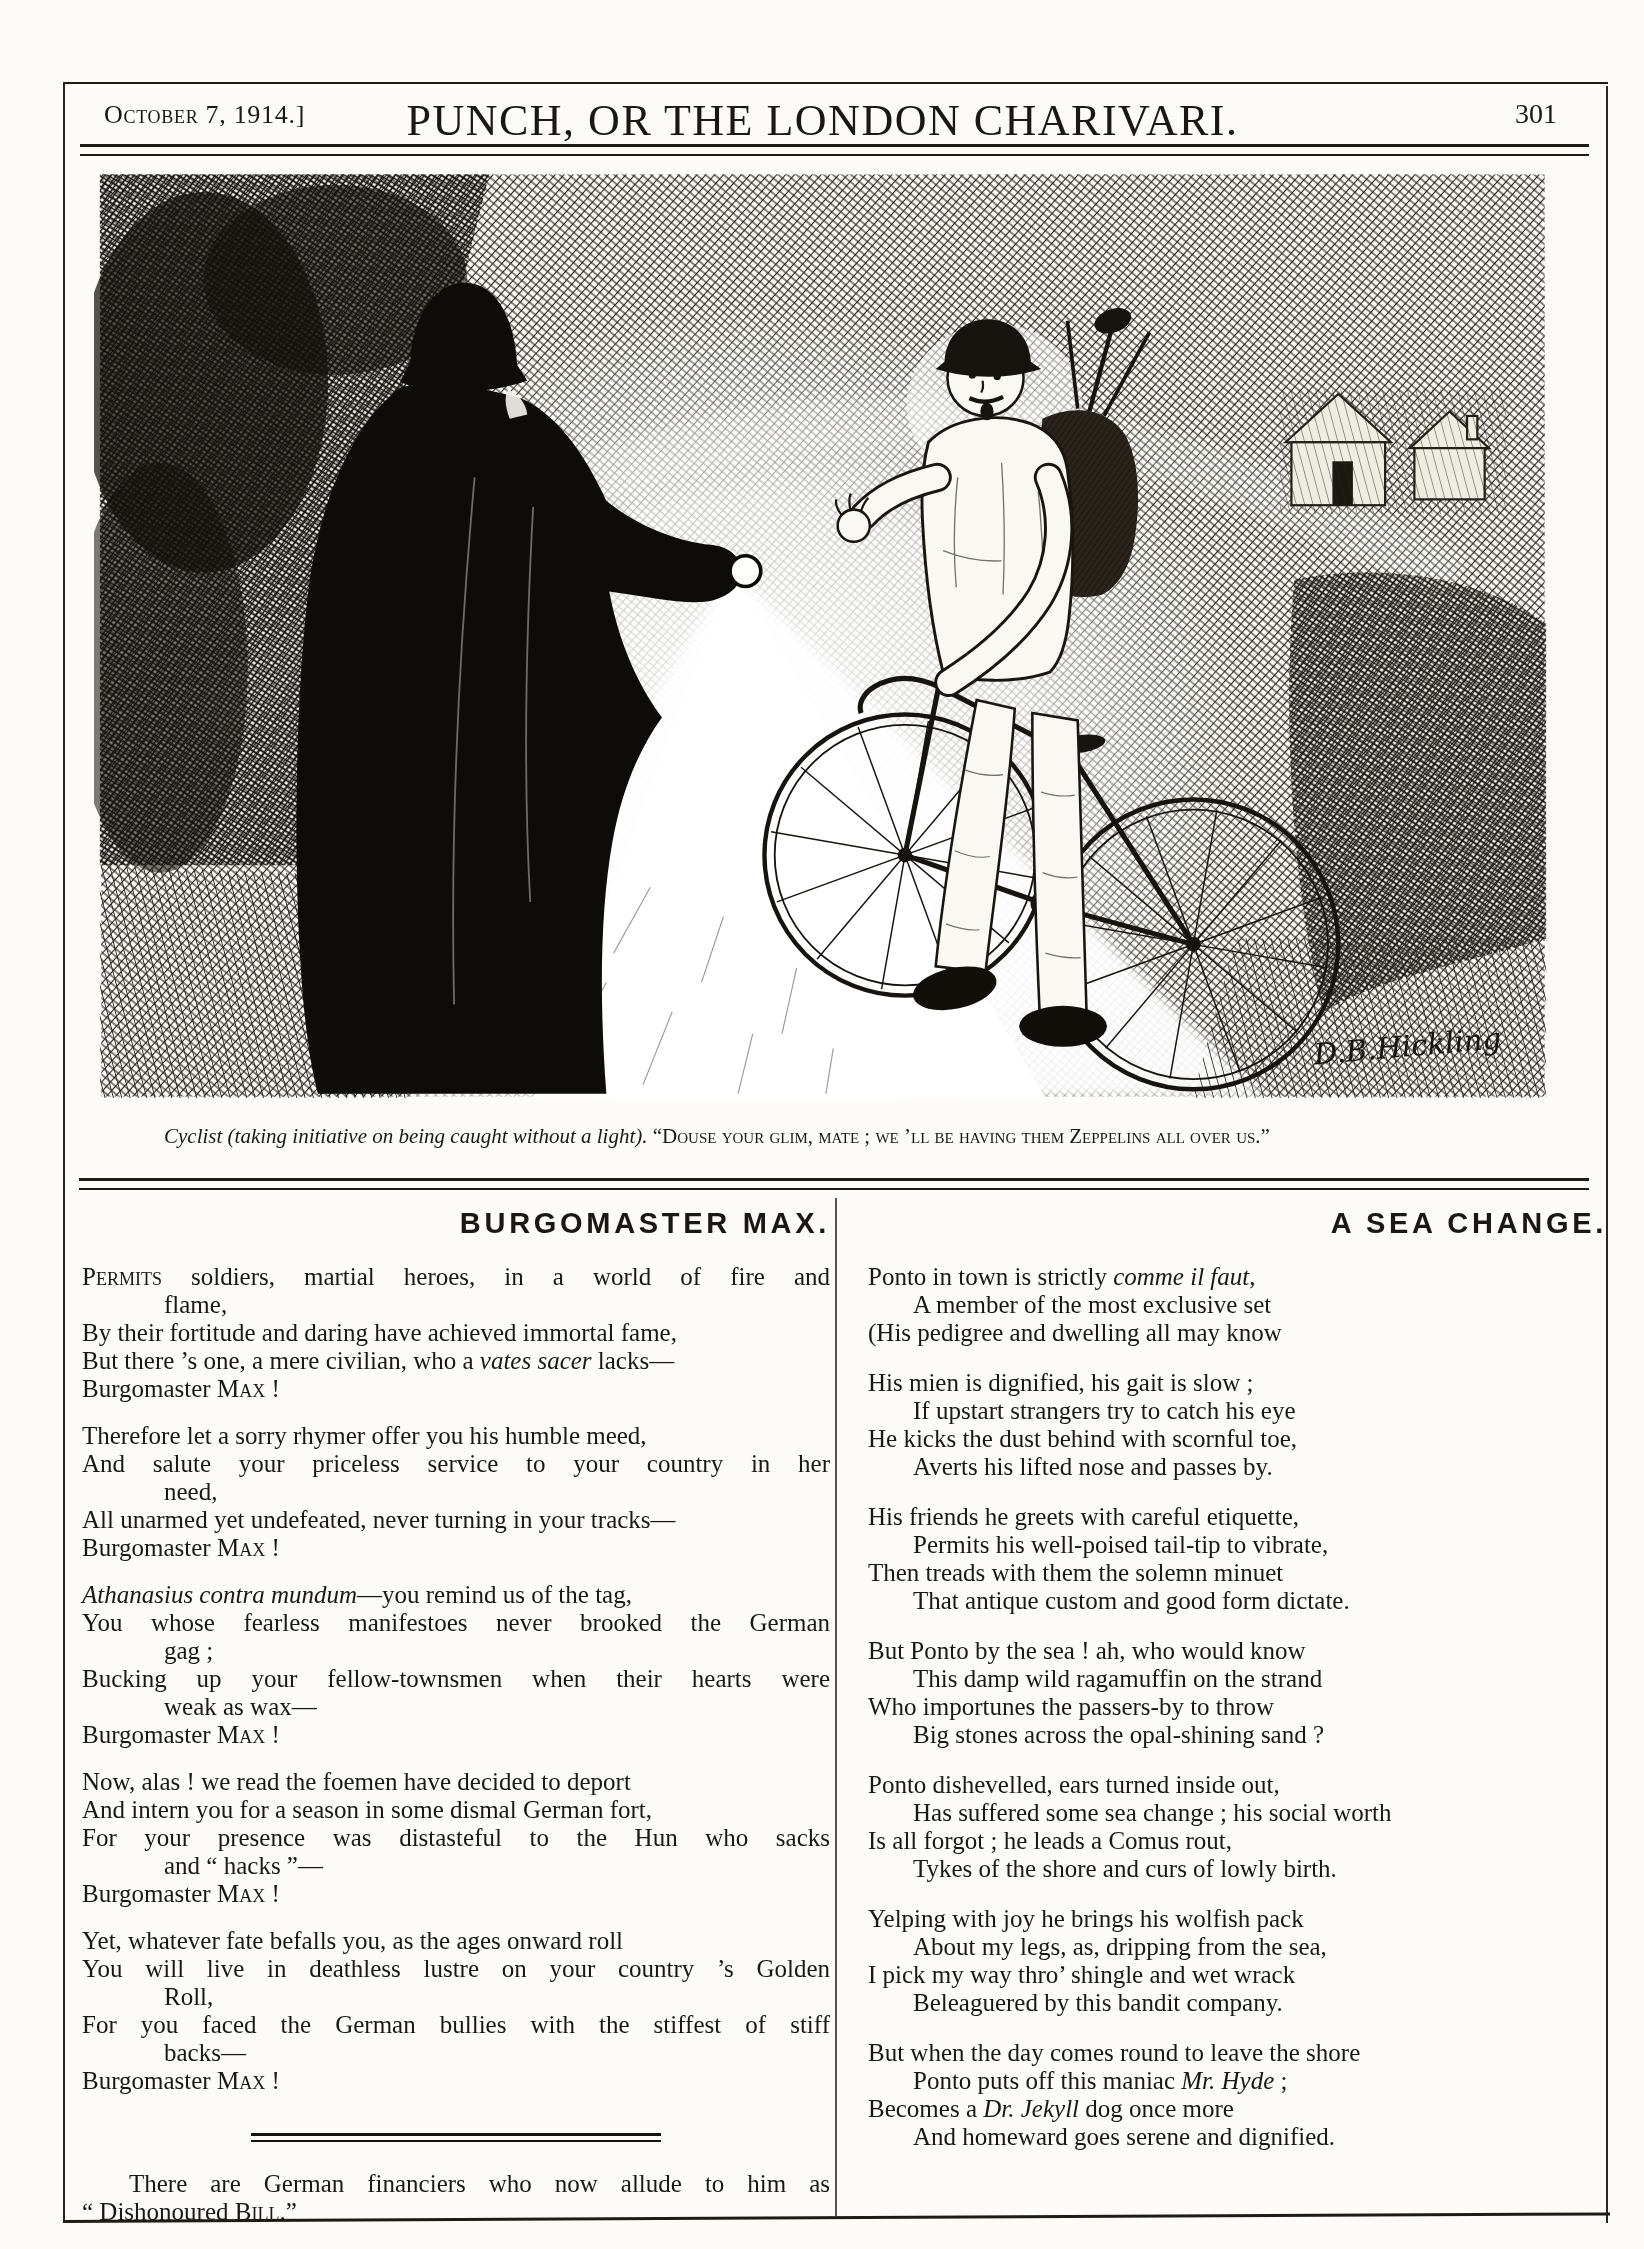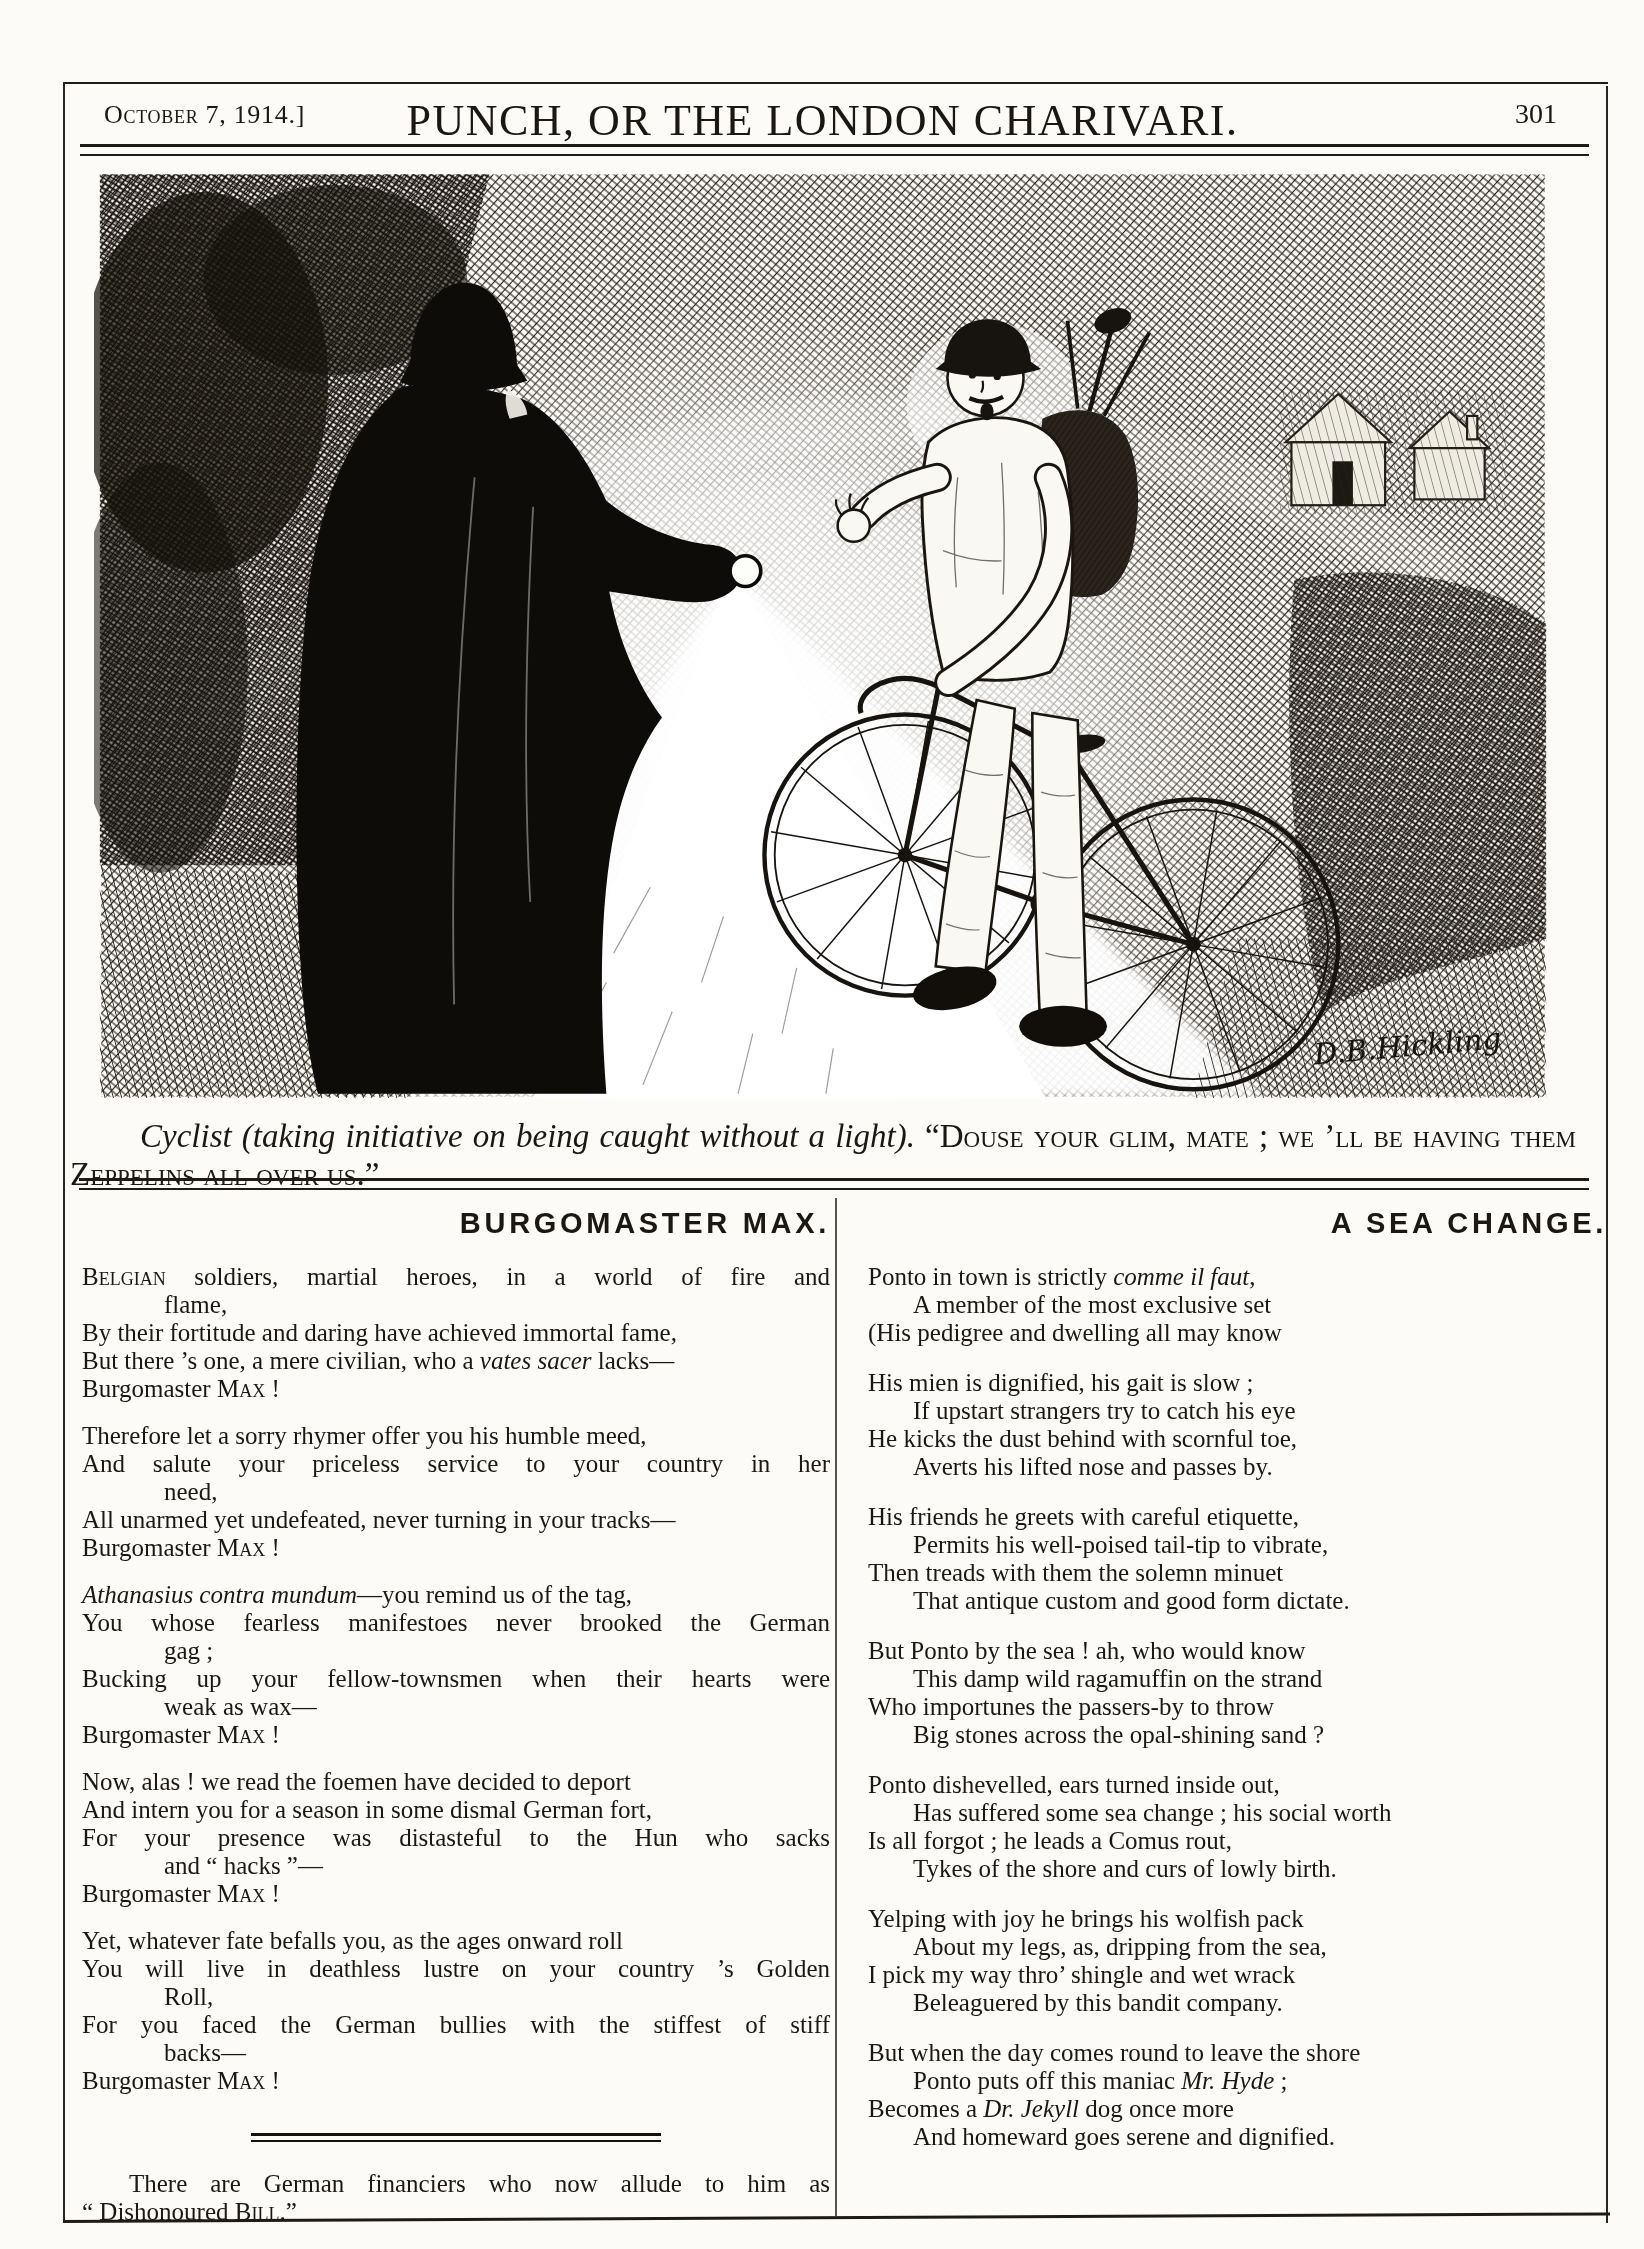--- a/index.html
+++ b/index.html
@@ -8,21 +8,21 @@
   
   .rule{position:absolute;background:#1f1a14;}
   .vline{position:absolute;background:#2a251e;}
   
   .hdr-date{position:absolute;left:104px;top:100px;font-size:26px;font-variant:small-caps;letter-spacing:0.7px;}
   .hdr-title{position:absolute;left:0;top:95px;width:1645px;text-align:center;font-size:44px;letter-spacing:1.5px;}
   .hdr-page{position:absolute;right:88px;top:98px;font-size:28px;}
   
   .cartoon{position:absolute;left:94px;top:170px;width:1458px;height:931px;}
   
-  .caption{position:absolute;left:70px;top:1117px;width:1506px;font-size:33px;line-height:38px;
+  .caption{position:absolute;left:94px;top:1117px;width:1506px;font-size:21px;line-height:38px;
            text-align:justify;text-indent:70px;}
   .caption .i{font-style:italic;}
   .caption .sc{font-variant:small-caps;}
   
   .col{position:absolute;top:1209px;font-size:25px;line-height:28px;}
   .col-left{left:82px;width:748px;}
   .col-right{left:868px;width:739px;}
   .col-div{position:absolute;left:835px;top:1198px;width:1.5px;height:1019px;background:#3a352c;opacity:.85;}
   .poem-title{font-family:"Liberation Sans", sans-serif;font-weight:bold;font-size:29px;letter-spacing:3.7px;
               text-align:right;margin-bottom:26px;}
@@ -252,21 +252,21 @@
   <div class="caption"><span class="i">Cyclist (taking initiative on being caught without a light).</span><span>  “</span><span class="sc">Douse your glim, mate ; we ’ll be having them Zeppelins all over us.</span><span>”</span></div>
 
   <div class="rule" style="left:79px;top:1178px;width:1510px;height:2.9px;"></div>
   <div class="rule" style="left:79px;top:1188px;width:1510px;height:2.2px;"></div>
 
   <div class="col-div"></div>
 
   <div class="col col-left">
     <div class="poem-title">BURGOMASTER MAX.</div>
     <div class="stanza">
-        <div class="line j"><span class="sc">Belgian</span><span> soldiers, martial heroes, in a world of fire and</span></div>
+        <div class="line j"><span class="sc">Permits</span><span> soldiers, martial heroes, in a world of fire and</span></div>
         <div class="line c"><span>flame,</span></div>
         <div class="line"><span>By their fortitude and daring have achieved immortal fame,</span></div>
         <div class="line"><span>But there ’s one, a mere civilian, who a </span><span class="i">vates sacer</span><span> lacks—</span></div>
         <div class="line r"><span>Burgomaster </span><span class="sc">Max</span><span> !</span></div>
       </div>
     <div class="stanza">
         <div class="line"><span>Therefore let a sorry rhymer offer you his humble meed,</span></div>
         <div class="line j"><span>And salute your priceless service to your country in her</span></div>
         <div class="line c"><span>need,</span></div>
         <div class="line"><span>All unarmed yet undefeated, never turning in your tracks—</span></div>

